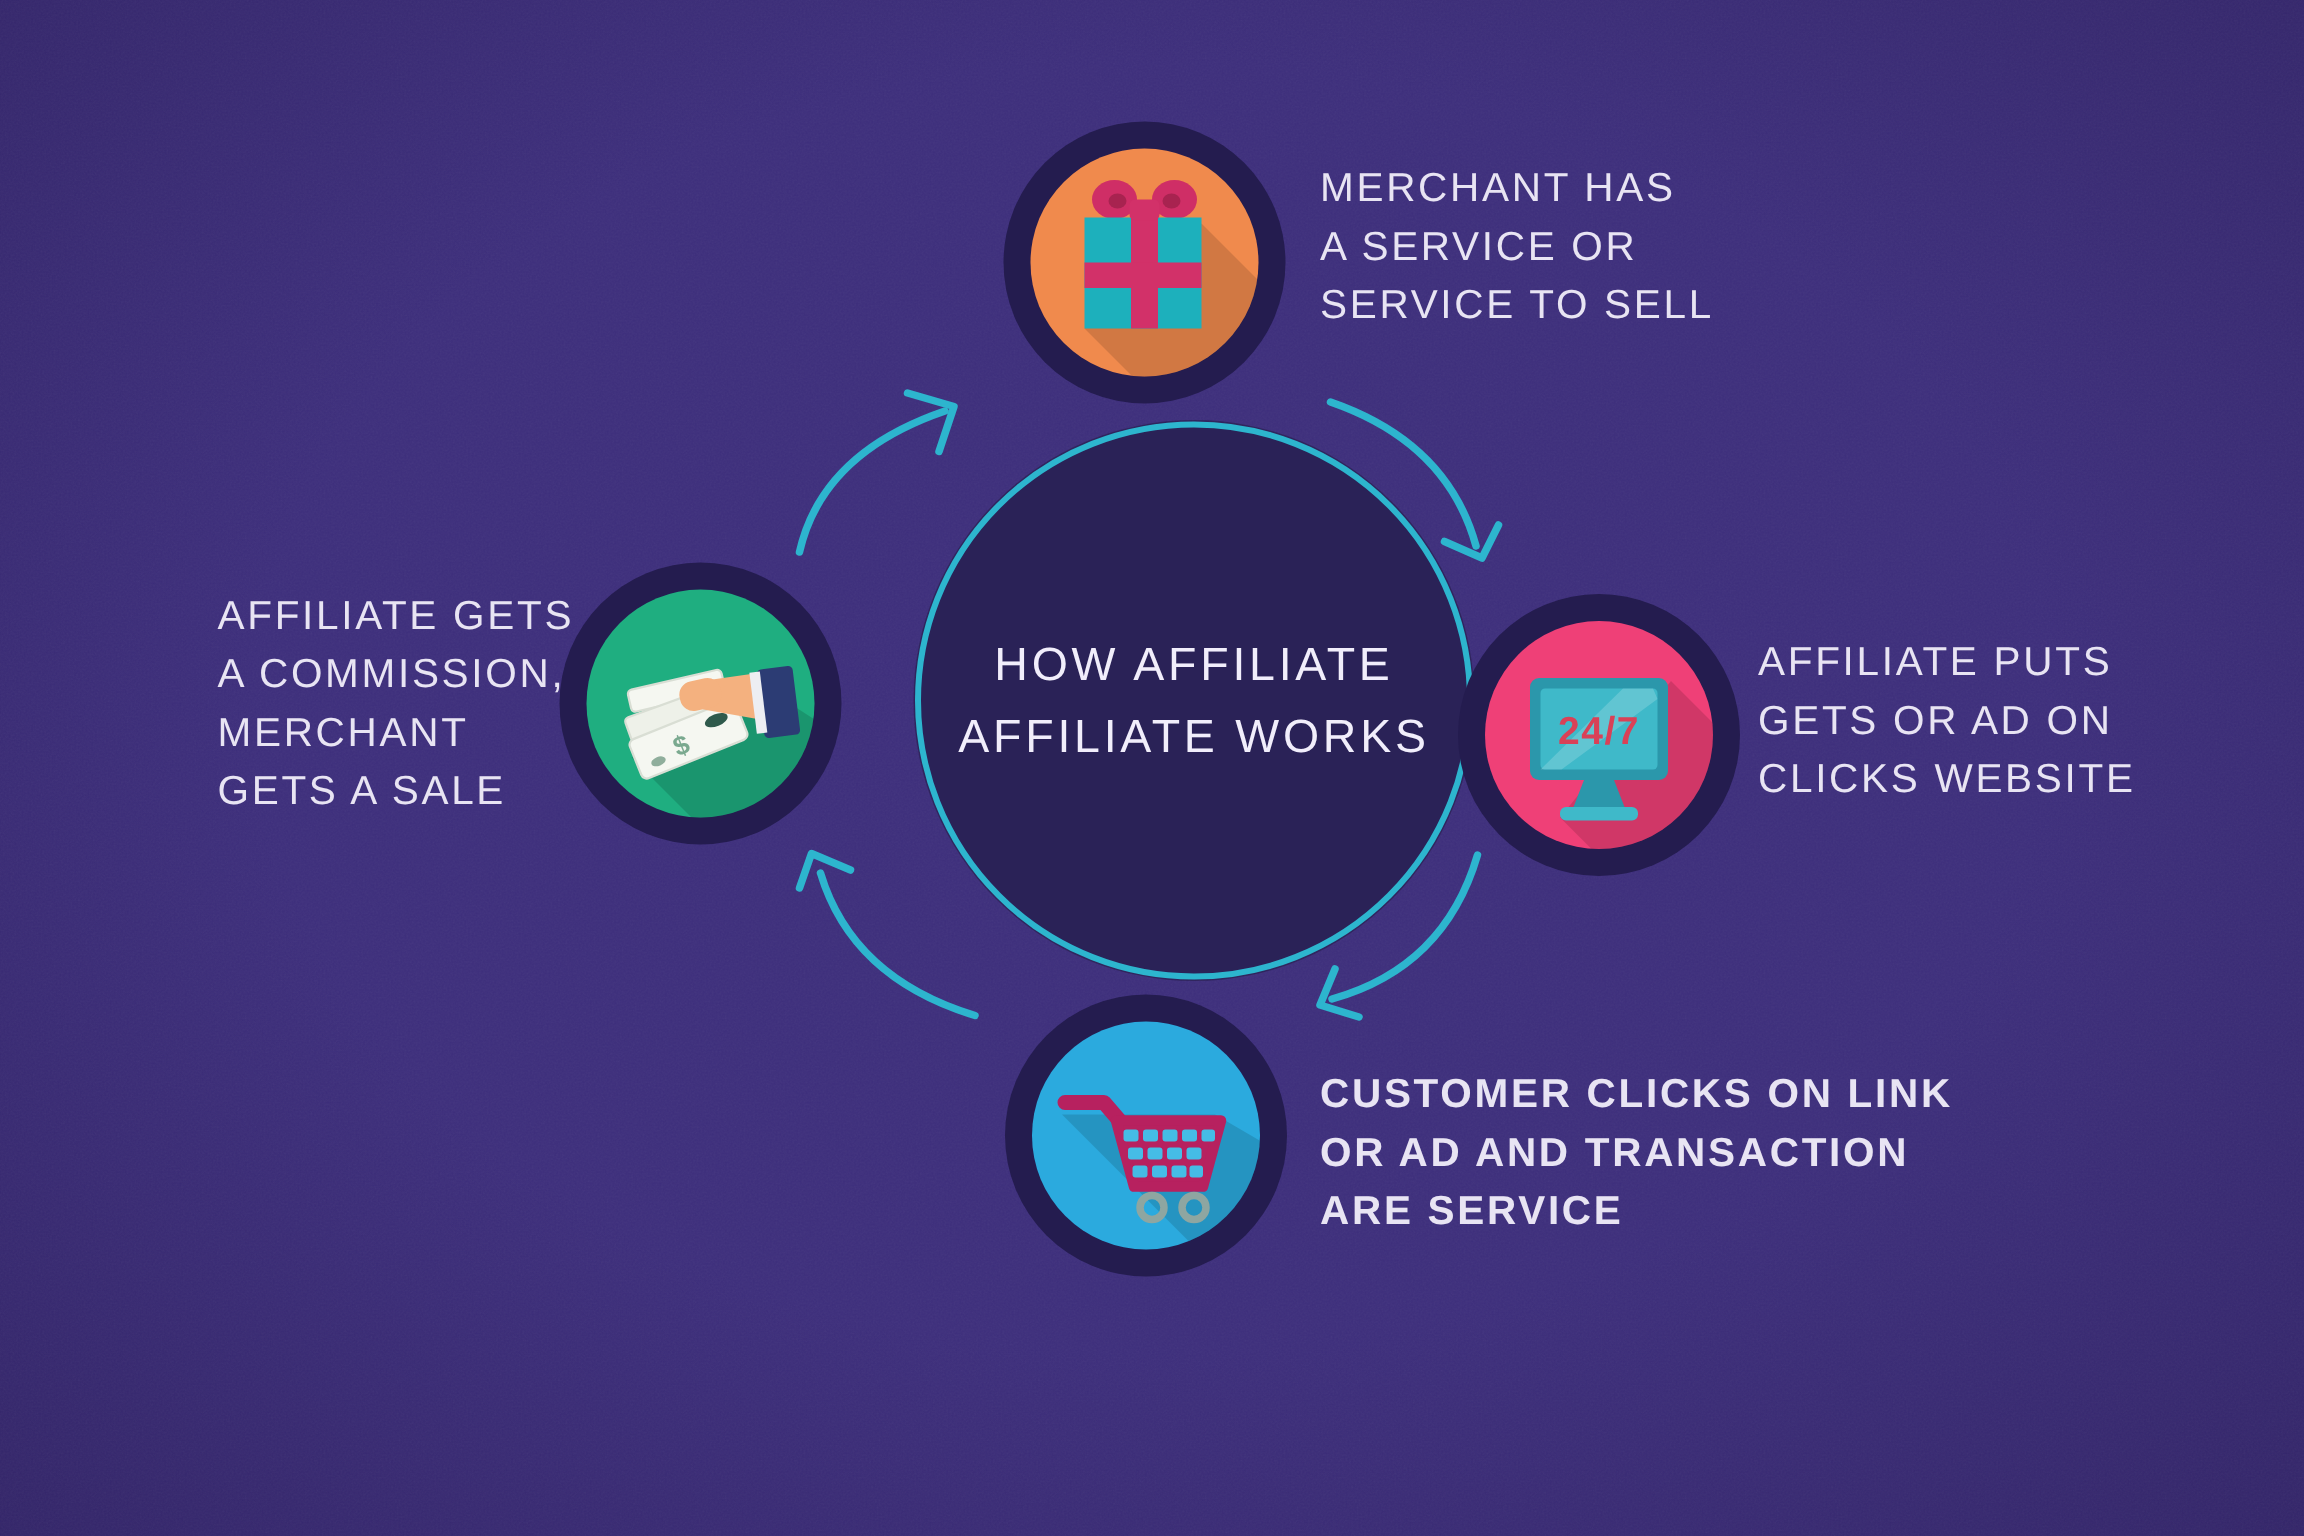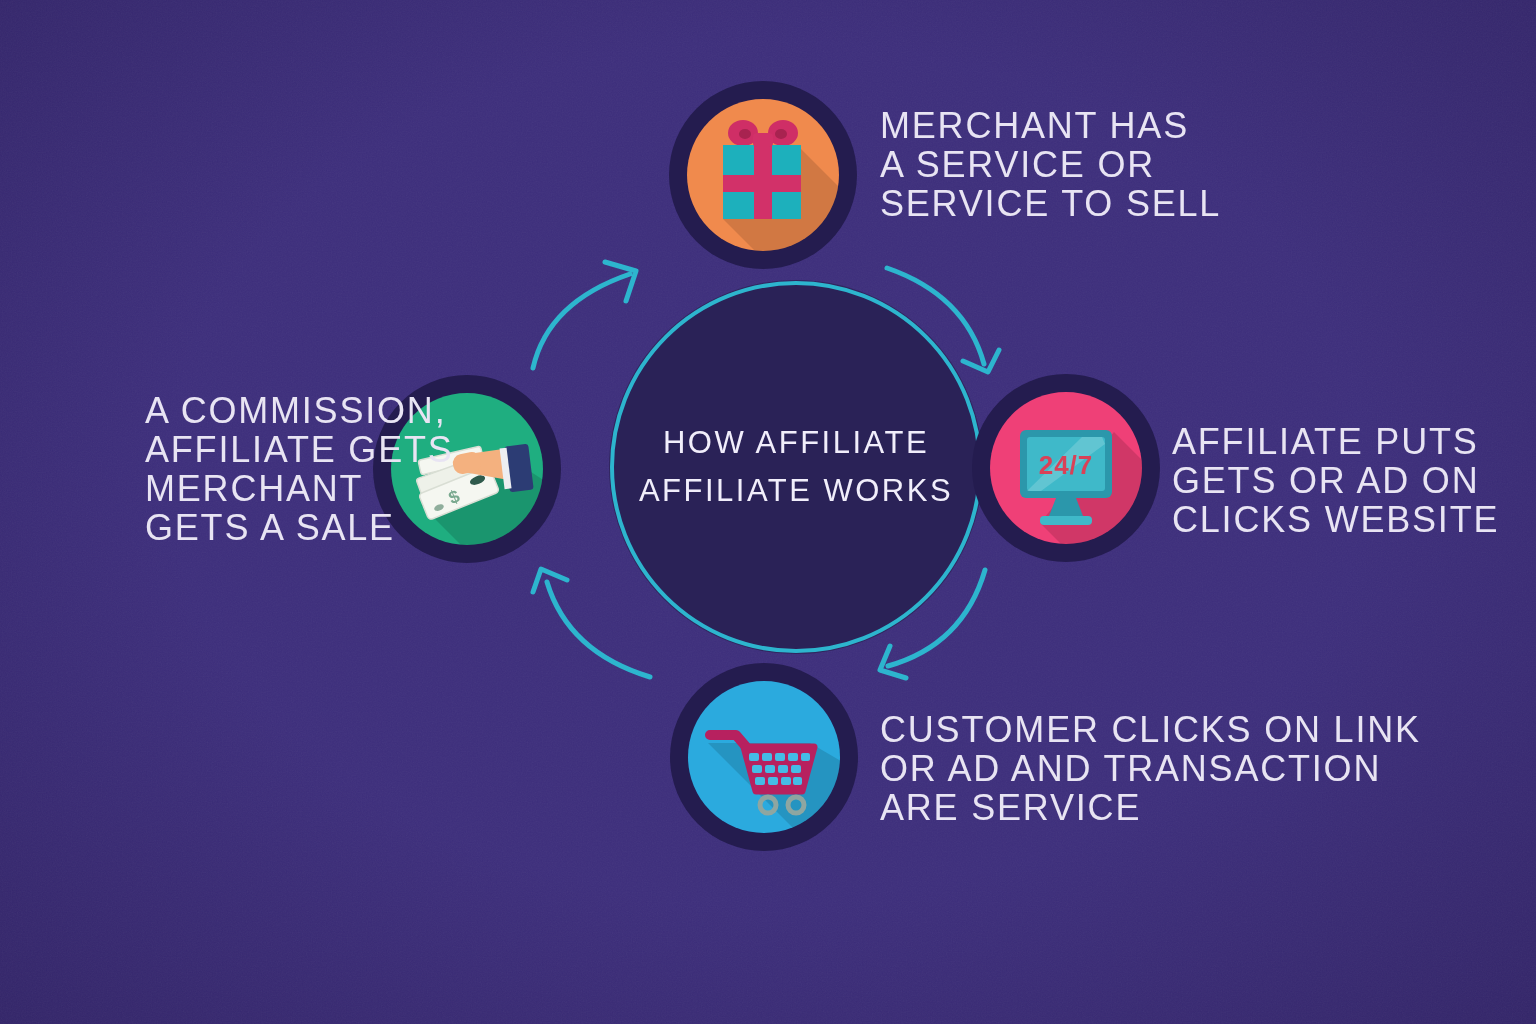--- a/index.html
+++ b/index.html
@@ -20,33 +20,33 @@
     position:absolute; left:610px; top:281px; width:372px; height:372px;
     border-radius:50%; background:var(--center-fill,#2a2257);
     border:4px solid var(--accent,#2db5ce);
     display:flex; align-items:center; justify-content:center;
     box-shadow:0 0 0 1px rgba(0,0,0,.25);
   }
   .center-title{ text-align:center; color:#f1eefb; font-size:31px; line-height:48px; letter-spacing:2.5px; font-weight:400; }
   .node{position:absolute; width:188px; height:188px; border-radius:50%; background:var(--ring,#241c4f);
         display:flex; align-items:center; justify-content:center;}
   .node-top{left:669px; top:81px;}
-  .node-right{left:972px; top:374px;}
+  .node-right{left:972px; top:396px;}
   .node-bottom{left:670px; top:663px;}
   .node-left{left:373px; top:375px;}
   .icon-circle{width:152px; height:152px; border-radius:50%; overflow:hidden; position:relative;}
   .icon-orange{background:var(--node-orange,#f08a4d);}
   .icon-pink{background:var(--node-pink,#ef4077);}
   .icon-blue{background:var(--node-blue,#2baade);}
   .icon-green{background:var(--node-green,#1fae80);}
   .icon-circle svg{position:absolute; inset:0; display:block;}
-  .label{position:absolute; color:var(--text,#e8e4f3); font-size:36px; line-height:39px; letter-spacing:1.8px; font-weight:400;}
+  .label{position:absolute; color:var(--text,#e8e4f3); font-size:27px; line-height:39px; letter-spacing:1.8px; font-weight:400;}
   .label-top{left:880px; top:106px;}
   .label-right{left:1172px; top:422px;}
-  .label-bottom{left:880px; top:710px;}
+  .label-bottom{left:880px; top:710px;font-weight:bold;}
   .label-left{left:145px; top:391px;}
 </style>
 </head>
 <body>
 
 <div class="canvas">
 
   <svg class="noise">
     <filter id="grain">
         <feTurbulence type="fractalNoise" baseFrequency="0.8" numOctaves="2"></feTurbulence>
@@ -173,19 +173,19 @@
     <div class="label-line">CLICKS WEBSITE</div>
   </div>
 
   <div class="label label-bottom">
     <div class="label-line">CUSTOMER CLICKS ON LINK</div>
     <div class="label-line">OR AD AND TRANSACTION</div>
     <div class="label-line">ARE SERVICE</div>
   </div>
 
   <div class="label label-left">
+    <div class="label-line">AFFILIATE GETS</div>
     <div class="label-line">A COMMISSION,</div>
-    <div class="label-line">AFFILIATE GETS</div>
     <div class="label-line">MERCHANT</div>
     <div class="label-line">GETS A SALE</div>
   </div>
 
 </div>
 
 </body></html>

